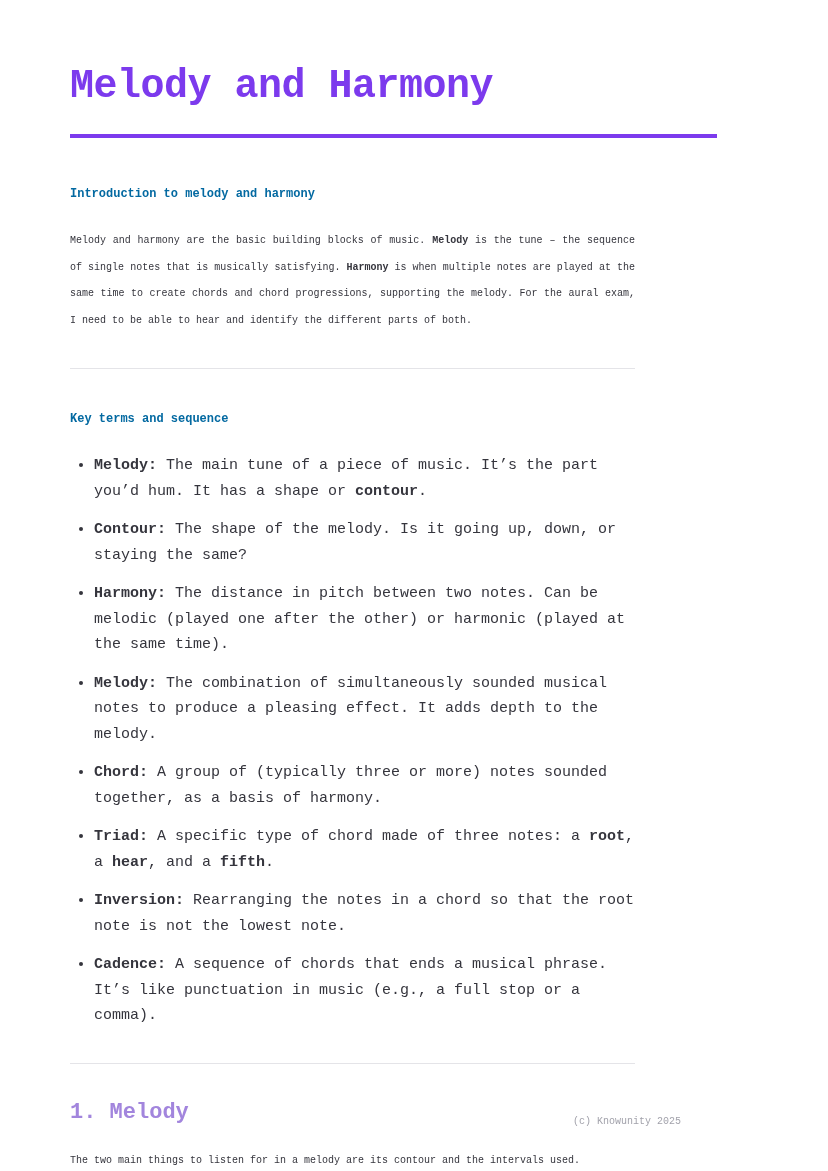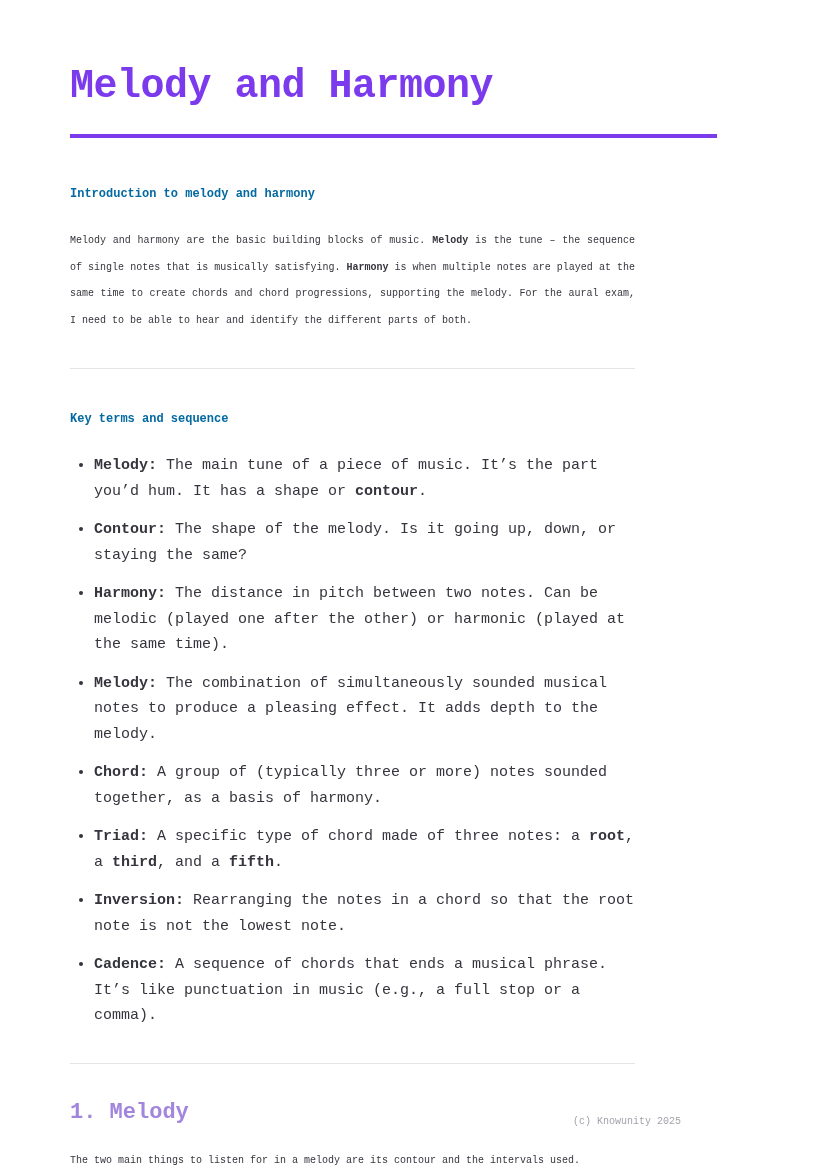--- a/index.html
+++ b/index.html
@@ -126,21 +126,21 @@
     <hr class="divider">
 
     <section>
       <h2 class="section-heading">Key terms and sequence</h2>
       <ul class="term-list">
           <li><span class="b">Melody:</span><span> The main tune of a piece of music. It’s the part you’d hum. It has a shape or </span><span class="b">contour</span><span>.</span></li>
           <li><span class="b">Contour:</span><span> The shape of the melody. Is it going up, down, or staying the same?</span></li>
           <li><span class="b">Harmony:</span><span> The distance in pitch between two notes. Can be melodic (played one after the other) or harmonic (played at the same time).</span></li>
           <li><span class="b">Melody:</span><span> The combination of simultaneously sounded musical notes to produce a pleasing effect. It adds depth to the melody.</span></li>
           <li><span class="b">Chord:</span><span> A group of (typically three or more) notes sounded together, as a basis of harmony.</span></li>
-          <li><span class="b">Triad:</span><span> A specific type of chord made of three notes: a </span><span class="b">root</span><span>, a </span><span class="b">third</span><span>, and a </span><span class="b">fifth</span><span>.</span></li>
+          <li><span class="b">Triad:</span><span> A specific type of chord made of three notes: a </span><span class="b">root</span><span>, a </span><span class="b">hear</span><span>, and a </span><span class="b">fifth</span><span>.</span></li>
           <li><span class="b">Inversion:</span><span> Rearranging the notes in a chord so that the root note is not the lowest note.</span></li>
           <li><span class="b">Cadence:</span><span> A sequence of chords that ends a musical phrase. It’s like punctuation in music (e.g., a full stop or a comma).</span></li>
         </ul>
     </section>
 
     <hr class="divider">
 
     <section>
       <h3 class="sub-heading">1. Melody</h3>
       <p class="body-text"><span>The two main things to listen for in a melody are its contour and the intervals used.</span></p>

